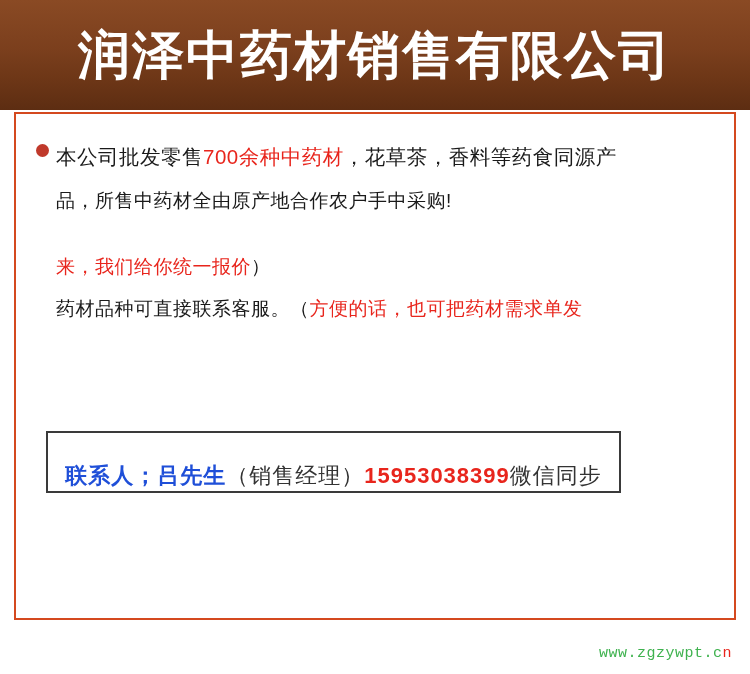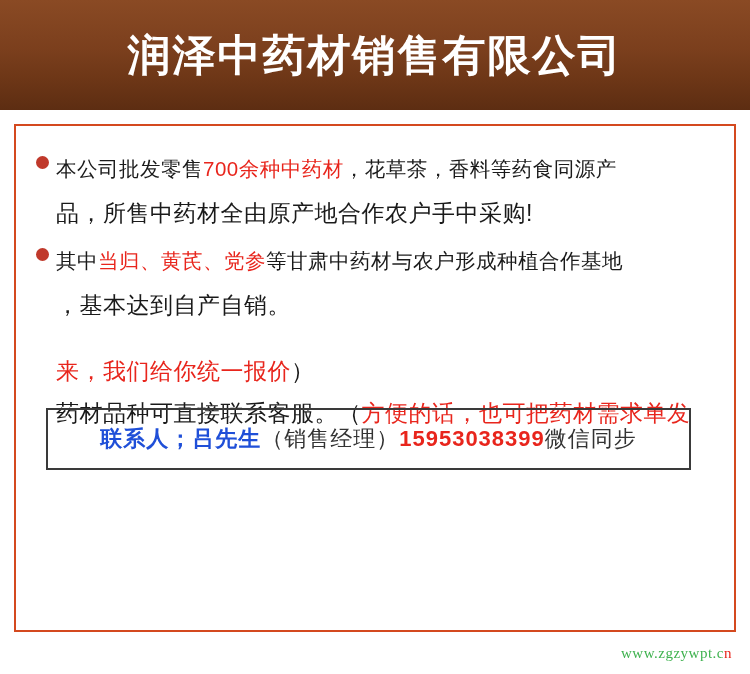--- a/index.html
+++ b/index.html
@@ -27,32 +27,32 @@
     top: 0;
     width: 750px;
     height: 110px;
     background: linear-gradient(to bottom, #8a4a24 0%, #7b3f1d 45%, #6e3717 70%, #5d2d12 100%);
     display: flex;
     align-items: center;
     justify-content: center;
   }
   .banner-title {
     color: #ffffff;
-    font-size: 43px;
+    font-size: 52px;
     font-weight: bold;
     letter-spacing: 2px;
     line-height: 1;
     text-align: center;
     white-space: nowrap;
   }
   
   .content-box {
     position: absolute;
     left: 14px;
-    top: 124px;
+    top: 112px;
     width: 722px;
     height: 508px;
     border: 2px solid #d4491f;
     box-sizing: border-box;
     padding: 22px 20px 10px 20px;
   }
   .bullet-row {
     display: flex;
     align-items: flex-start;
     margin-bottom: 2px;
@@ -72,40 +72,40 @@
     color: #1a1a1a;
     letter-spacing: 0.5px;
   }
   .red {
     color: #e8251c;
   }
   .para-block {
     margin-bottom: 6px;
   }
   .indent-line {
-    font-size: 23px;
+    font-size: 19px;
     line-height: 42px;
     color: #1a1a1a;
     letter-spacing: 0.5px;
     padding-left: 20px;
   }
   .gap {
     height: 18px;
   }
   
   .contact-box {
     position: absolute;
     left: 46px;
-    top: 408px;
-    width: 645px;
+    top: 431px;
+    width: 575px;
     height: 62px;
     border: 2px solid #3a3a3a;
     box-sizing: border-box;
     display: flex;
-    align-items: center;
+    align-items: flex-end;
     justify-content: center;
   }
   .contact-text {
     font-size: 22px;
     letter-spacing: 1px;
     white-space: nowrap;
   }
   .contact-blue {
     color: #1f4fd8;
     font-weight: bold;
@@ -117,21 +117,21 @@
   .contact-dark {
     color: #333333;
   }
   
   .watermark {
     position: absolute;
     right: 18px;
     bottom: 12px;
     font-size: 15px;
     color: #3fb24f;
-    font-family: Liberation Serif, serif;
+    font-family: Liberation Mono, monospace;
     letter-spacing: 0.5px;
   }
   .watermark .cn {
     color: #e8251c;
   }
 </style>
 </head>
 <body>
 
 <div class="page">
@@ -143,27 +143,20 @@
   <div class="content-box">
     <div id="body-items">
         <div class="para-block">
           <div class="bullet-row">
             <span class="bullet"></span>
             <div class="bullet-text"><span>本公司批发零售</span><span class="red">700余种中药材</span><span>，花草茶，香料等药食同源产</span></div>
           </div>
           <div class="indent-line"><span>品，所售中药材全由原产地合作农户手中采购!</span></div>
         </div>
         <div class="para-block">
-          <div class="bullet-row">
-            <span class="bullet"></span>
-            <div class="bullet-text"><span>其中</span><span class="red">当归、黄芪、党参</span><span>等甘肃中药材与农户形成种植合作基地</span></div>
-          </div>
-          <div class="indent-line"><span>，基本达到自产自销。</span></div>
-        </div>
-        <div class="para-block">
         </div>
         <div class="gap"></div>
         <div class="para-block">
           <div class="indent-line"><span class="red">来，我们给你统一报价</span><span>）</span></div>
           <div class="indent-line"><span>药材品种可直接联系客服。（</span><span class="red">方便的话，也可把药材需求单发</span></div>
         </div>
       </div>
   </div>
 
   <div class="contact-box">

